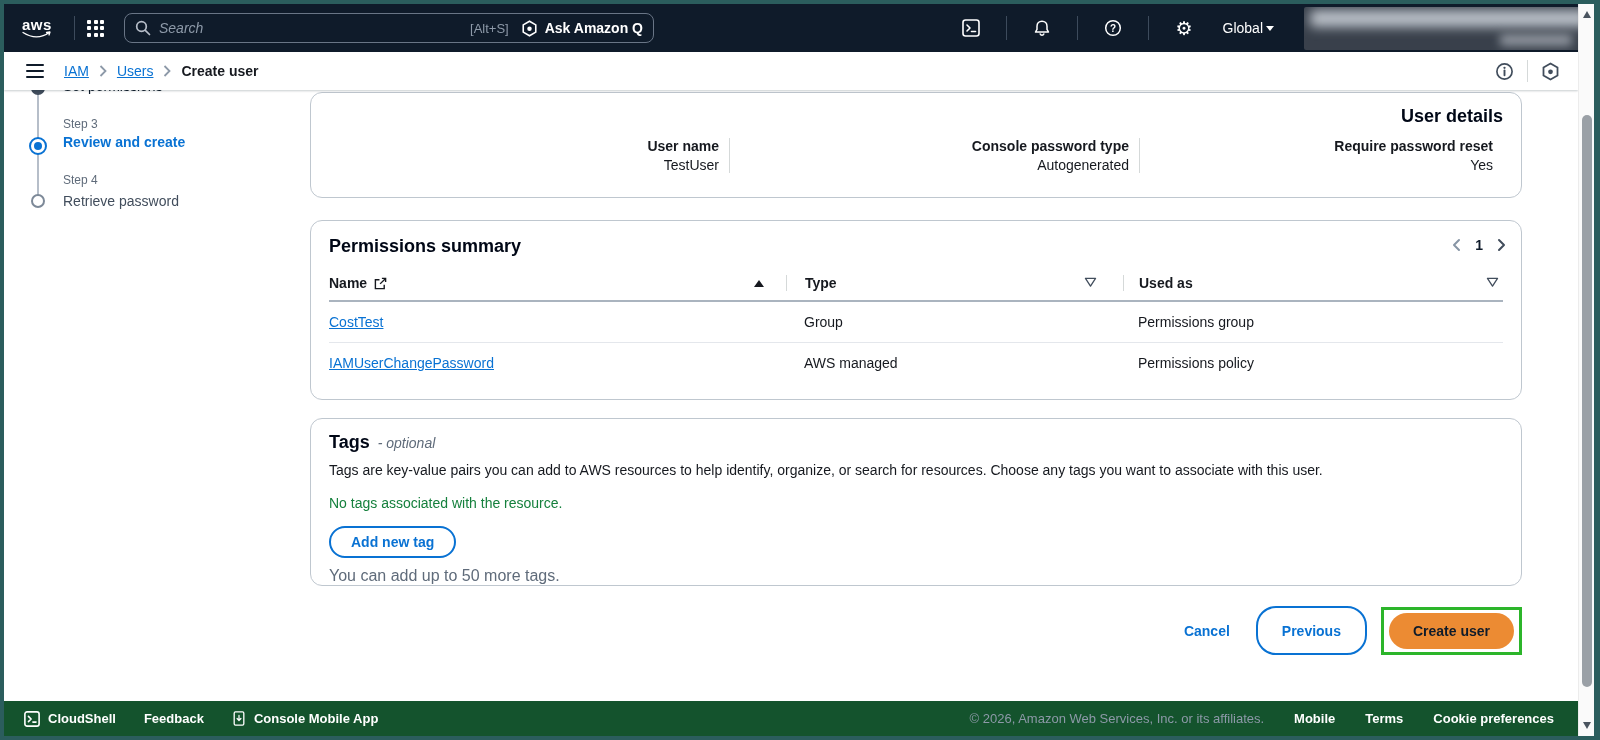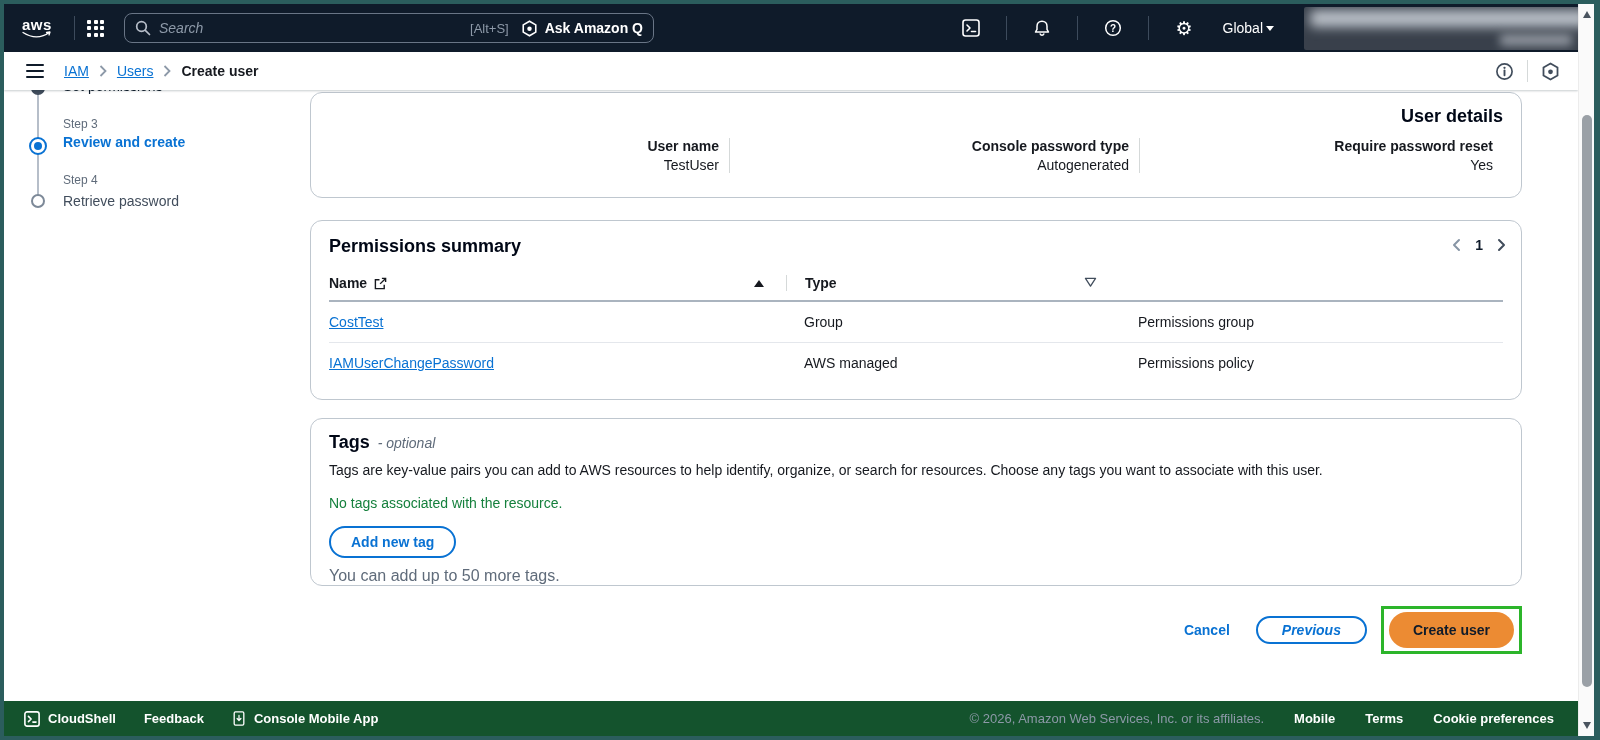--- a/index.html
+++ b/index.html
@@ -129,21 +129,21 @@
     height:32px; padding:0 20px; border:2px solid #0972d3; border-radius:18px;
     color:#0972d3; font-weight:bold; font-size:14px; background:#fff; cursor:pointer;
     font-family:inherit;
   }
   .add-tag-btn { margin-top:15px; }
   .tags-hint { margin-top:9px; font-size:16px; color:#5f6b7a; }
 
   
   .actions { display:flex; align-items:center; justify-content:flex-end; margin-top:20px; gap:26px; }
   .btn-link { color:#0972d3; font-weight:bold; cursor:pointer; background:none; border:none; font-size:14px; font-family:inherit; }
-  .btn-previous { height:28px; padding:0 24px; border-radius:20px;font-style:italic; }
+  .btn-previous { height:49px; padding:0 24px; border-radius:20px; }
   .highlight-box { border:3px solid #2cb52a; padding:3px 5px; display:inline-flex; margin-left:-12px; }
   .btn-primary {
     display:inline-flex; align-items:center; justify-content:center;
     height:36px; padding:0 24px; border:none; border-radius:20px;
     background:#ec8b33; color:#0f1b2a; font-weight:bold; font-size:14px; cursor:pointer;
     font-family:inherit;
   }
 
   
   .footer {
@@ -337,20 +337,28 @@
                 <span class="sort-asc"></span>
               </div>
               <div class="col-type">
                 <span>Type</span>
                 <span class="filter-ico filter-type">
                   <svg width="13" height="11" viewBox="0 0 14 12">
                       <path d="M1.5 1.5h11L7 10z" fill="none" stroke="#414d5c" stroke-width="1.4" stroke-linejoin="round"></path>
                     </svg>
                 </span>
               </div>
+              <div class="col-used">
+                <span>Used as</span>
+                <span class="filter-ico filter-used">
+                  <svg width="13" height="11" viewBox="0 0 14 12">
+                      <path d="M1.5 1.5h11L7 10z" fill="none" stroke="#414d5c" stroke-width="1.4" stroke-linejoin="round"></path>
+                    </svg>
+                </span>
+              </div>
             </div>
             <div class="prow data">
               <div class="col-name">
                 <a class="cell-link">CostTest</a>
               </div>
               <div class="col-type">Group</div>
               <div class="col-used">Permissions group</div>
             </div>
             <div class="prow data">
               <div class="col-name">

